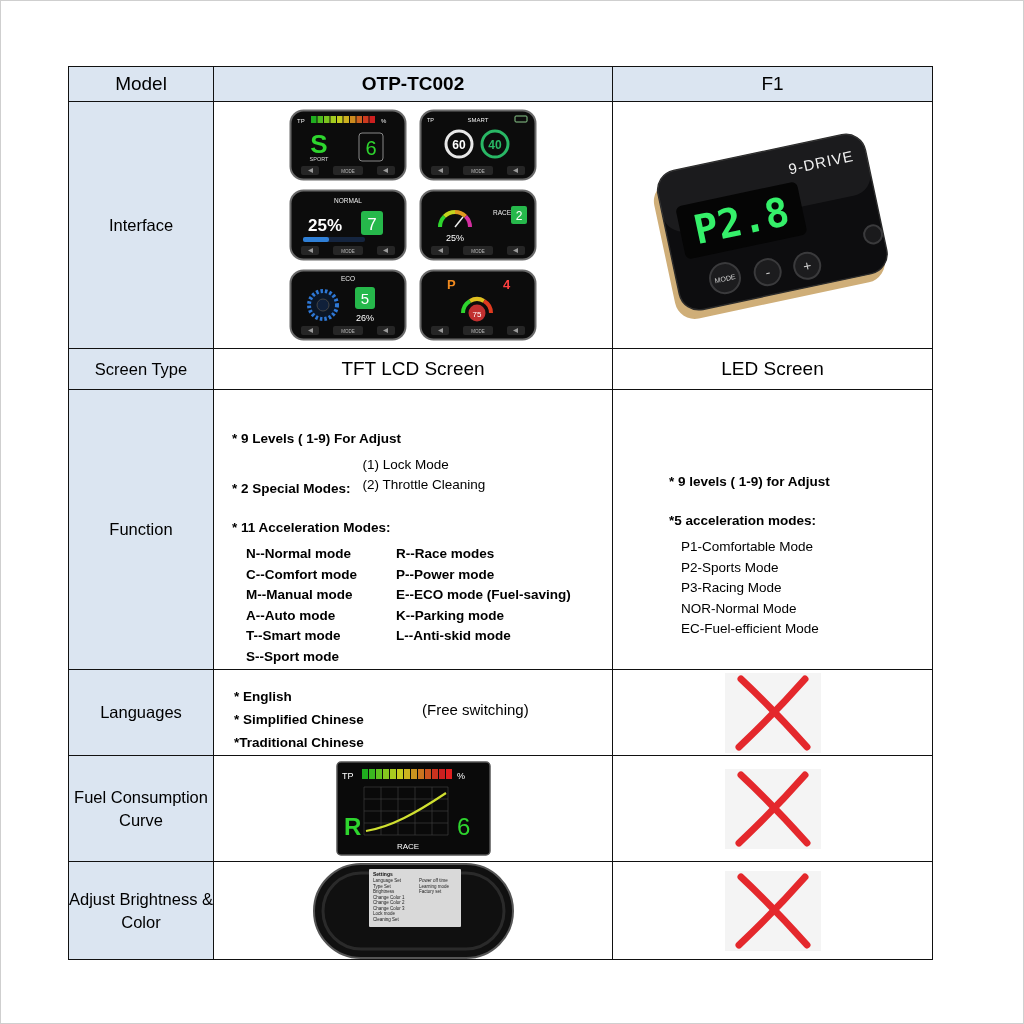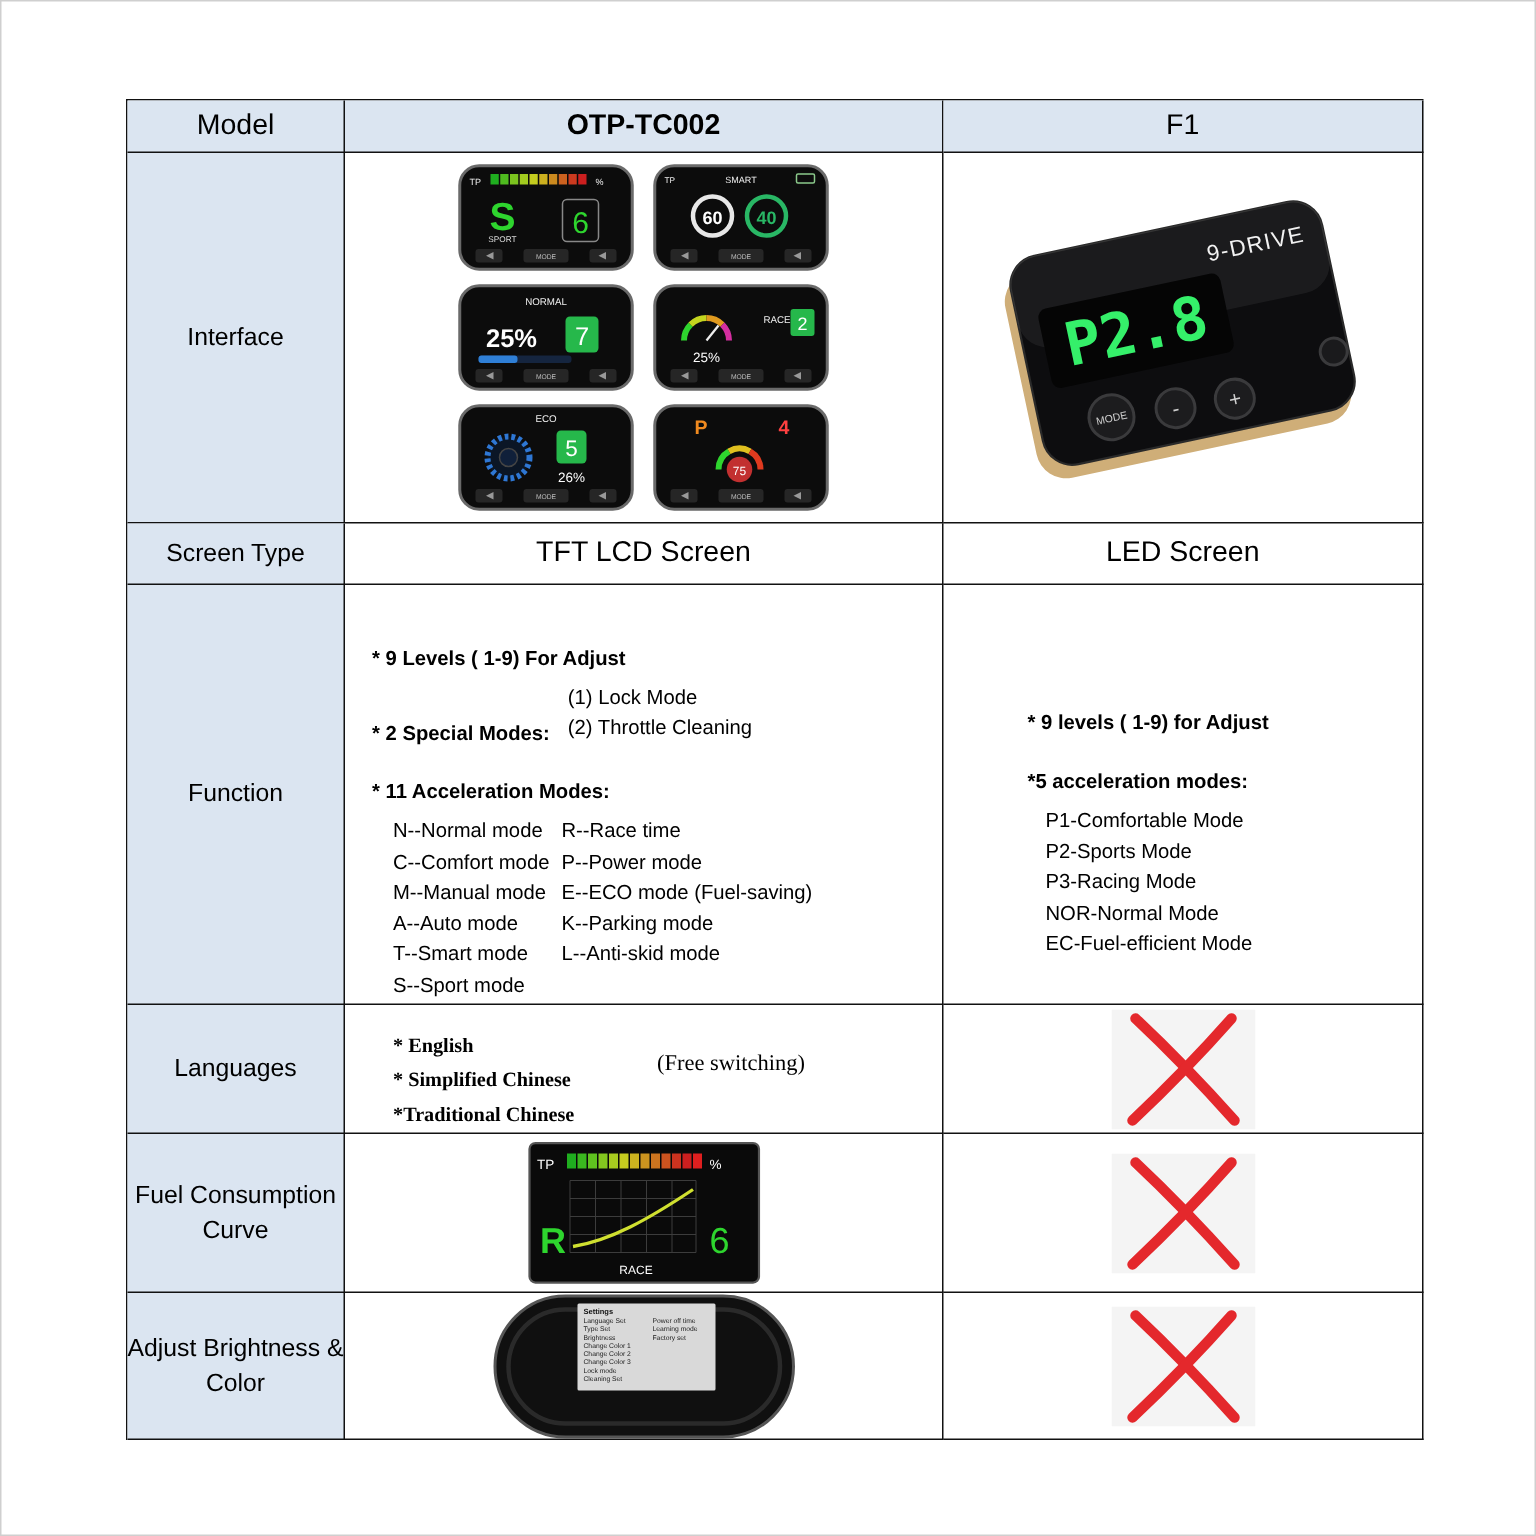--- a/index.html
+++ b/index.html
@@ -1,19 +1,19 @@
 <!DOCTYPE html>
 <html><head>
 <meta charset="utf-8">
 <style>
   * { margin:0; padding:0; box-sizing:border-box; }
   html,body { width:1024px; height:1024px; background:#fff; font-family:"Liberation Sans", sans-serif; color:#000; }
   .frame { position:absolute; inset:0; border:1px solid #cfcfcf; }
   .cmp-table {
-    position:absolute; left:84px; top:66px;
+    position:absolute; left:68px; top:66px;
     display:grid;
     grid-template-columns:145px 399px 320px;
     grid-template-rows:35px 247px 41px 280px 86px 106px 98px;
     border-top:1px solid #111; border-left:1px solid #111;
     background:#fff;
   }
   .cell { border-right:1px solid #111; border-bottom:1px solid #111; position:relative; }
   .head, .label { background:#dbe5f1; display:flex; align-items:center; justify-content:center; text-align:center; }
   .head { font-size:19px; }
   .head.bold { font-weight:bold; }
@@ -24,30 +24,30 @@
   
   .screens { display:grid; grid-template-columns:repeat(2,118px); gap:8px 12px; }
 
   
   .fn1 { padding:17px 8px 0 18px; font-size:13.5px; }
   .fn-bold { font-weight:bold;margin-top:24px; }
   .fn-levels { margin-bottom:11px; }
   .fn-special { display:flex; gap:12px; margin-bottom:22px; }
   .fn-special-items { display:flex; flex-direction:column; gap:5px; }
   .fn-accel { margin-bottom:9px; }
-  .fn-modes { display:flex; gap:8px; padding-left:14px; }
+  .fn-modes { display:flex; gap:39px; padding-left:14px;font-weight:bold; }
   .fn-modes ul { list-style:none; }
   .fn-modes li { line-height:20.5px; }
   .fn2 { padding:60px 6px 0 56px; font-size:13.5px; }
   .fn2 .fn-levels { margin-bottom:15px; }
   .fn2 ul { list-style:none; padding-left:12px; }
   .fn2 li { line-height:20.5px; }
 
   
-  .langs { padding:15px 0 0 32px; font-size:13.5px; position:relative;font-family:Liberation Serif, serif; }
+  .langs { padding:15px 0 0 20px; font-size:13.5px; position:relative; }
   .langs .item { font-weight:bold; line-height:23px; }
   .langs .note { position:absolute; left:208px; top:31px; font-size:15px; }
 </style>
 </head>
 <body>
 
 <div class="frame"></div>
 
 <div class="cmp-table">
 
@@ -231,21 +231,21 @@
     <div class="fn-modes">
       <ul>
         <li>N--Normal mode</li>
         <li>C--Comfort mode</li>
         <li>M--Manual mode</li>
         <li>A--Auto mode</li>
         <li>T--Smart mode</li>
         <li>S--Sport mode</li>
       </ul>
       <ul>
-        <li>R--Race time</li>
+        <li>R--Race modes</li>
         <li>P--Power mode</li>
         <li>E--ECO mode (Fuel-saving)</li>
         <li>K--Parking mode</li>
         <li>L--Anti-skid mode</li>
       </ul>
     </div>
   </div>
 
   <div class="cell fn2">
     <div class="fn-bold fn-levels">* 9 levels ( 1-9) for Adjust</div>

